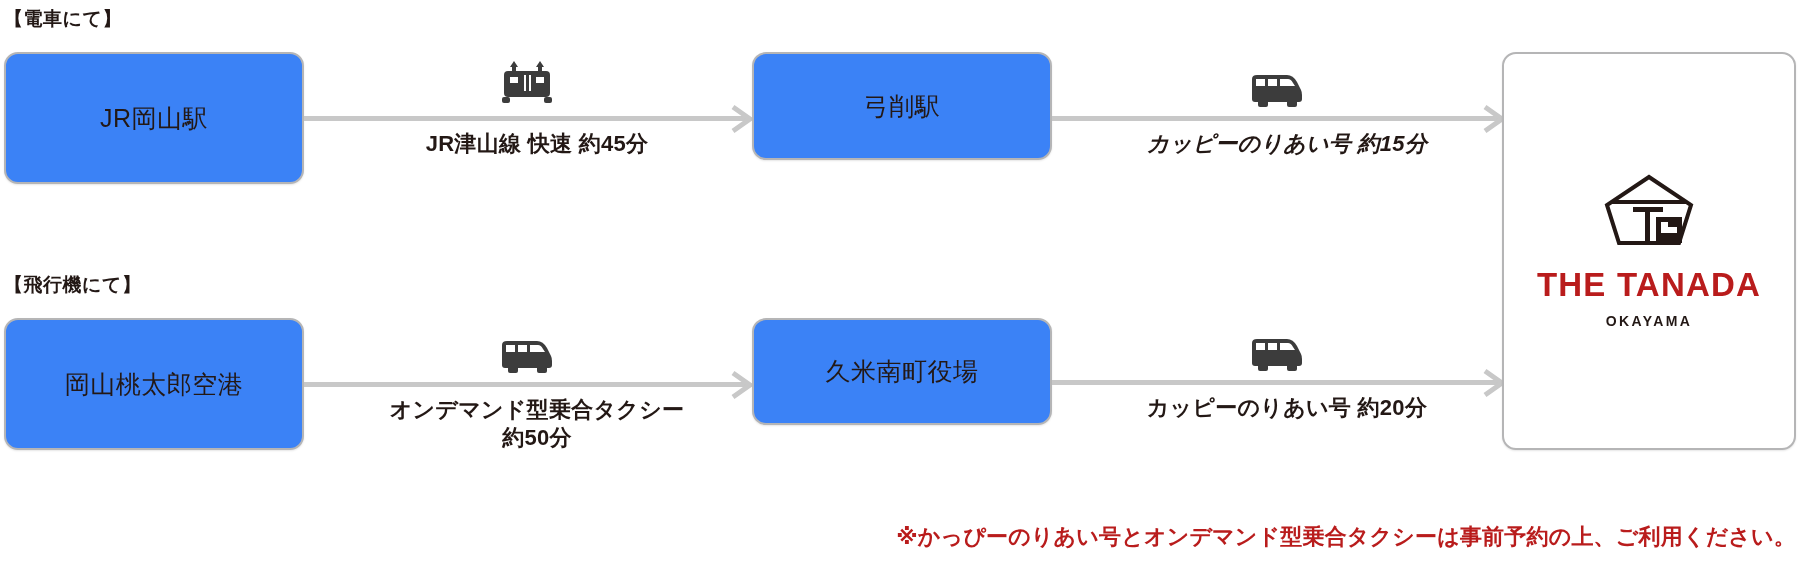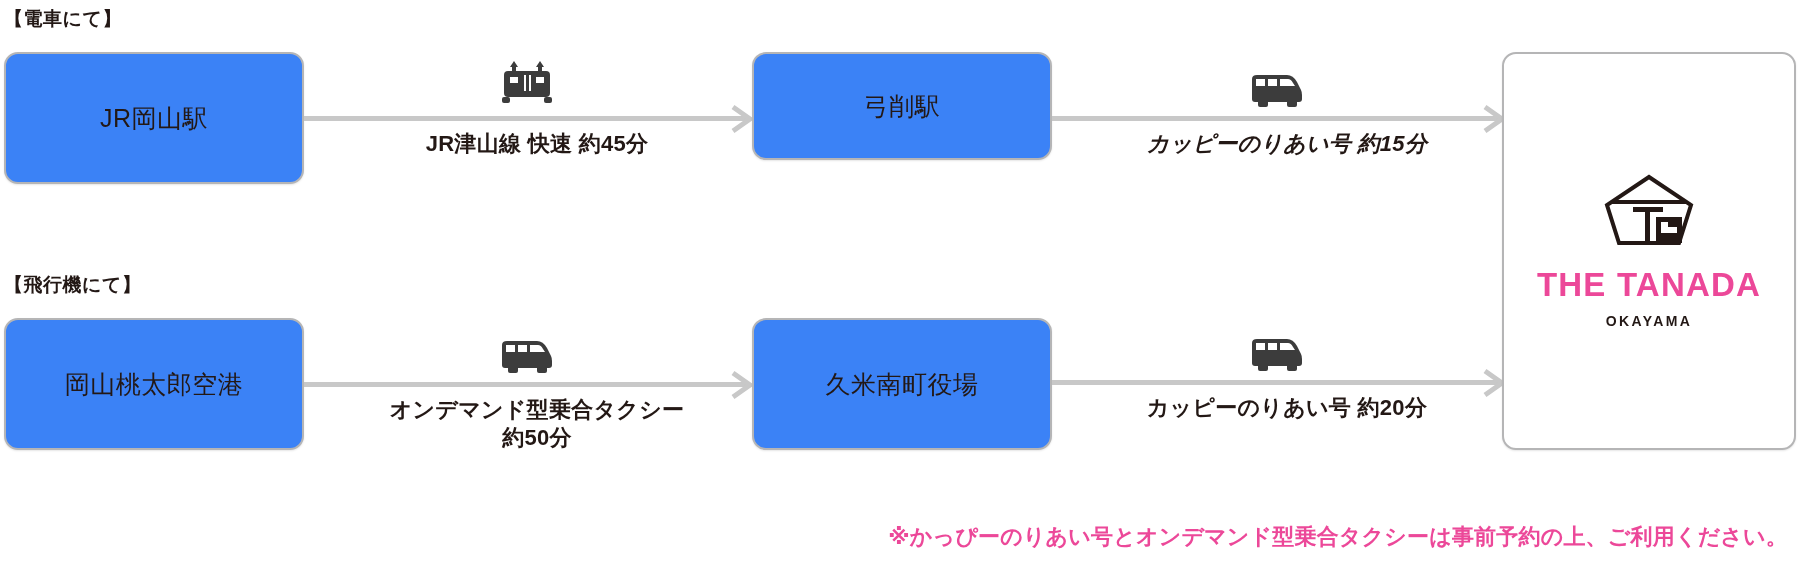--- a/index.html
+++ b/index.html
@@ -43,21 +43,21 @@
   .node-label {
     font-size: 25px;
     color: #231815;
     white-space: nowrap;
     letter-spacing: 0.5px;
   }
 
   #box-origin-train  { left: 4px;   top: 52px;  width: 300px; height: 132px; }
   #box-mid-train     { left: 752px; top: 52px;  width: 300px; height: 108px; }
   #box-origin-plane  { left: 4px;   top: 318px; width: 300px; height: 132px; }
-  #box-mid-plane     { left: 752px; top: 318px; width: 300px; height: 132px; }
+  #box-mid-plane     { left: 752px; top: 318px; width: 300px; height: 107px; }
 
   
   #box-destination {
     position: absolute;
     left: 1502px;
     top: 52px;
     width: 294px;
     height: 398px;
     background: #ffffff;
     border: 2px solid #b5b5b6;
@@ -65,21 +65,21 @@
     display: flex;
     flex-direction: column;
     align-items: center;
     justify-content: center;
     box-shadow: 0 1px 2px rgba(0,0,0,0.10);
   }
   .logo-mark { margin-bottom: 14px; }
   .logo-line1 {
     font-size: 33px;
     font-weight: bold;
-    color: #ec4899;
+    color: #b91c1c;
     letter-spacing: 1.2px;
     line-height: 1.12;
     text-align: center;
   }
   .logo-line2 {
     font-size: 33px;
     font-weight: bold;
     color: #231815;
     letter-spacing: 1.2px;
     line-height: 1.12;
@@ -136,25 +136,25 @@
 
   
   #conn-train-1 { left: 304px; top: 116px; width: 446px; height: 5px; }
   #conn-train-2 { left: 1052px; top: 116px; width: 450px; height: 5px; font-style: italic; }
   #conn-plane-1 { left: 304px; top: 382px; width: 446px; height: 5px; }
   #conn-plane-2 { left: 1052px; top: 380px; width: 450px; height: 5px; }
 
   
   #footer-note {
     position: absolute;
-    right: 12px;
+    right: 4px;
     top: 522px;
     font-size: 22px;
     font-weight: bold;
-    color: #ec4899;
+    color: #b91c1c;
     letter-spacing: 0.2px;
     white-space: nowrap;
     margin-left: 31px;
   }
 </style>
 </head>
 <body>
 
 <div id="root">
 

